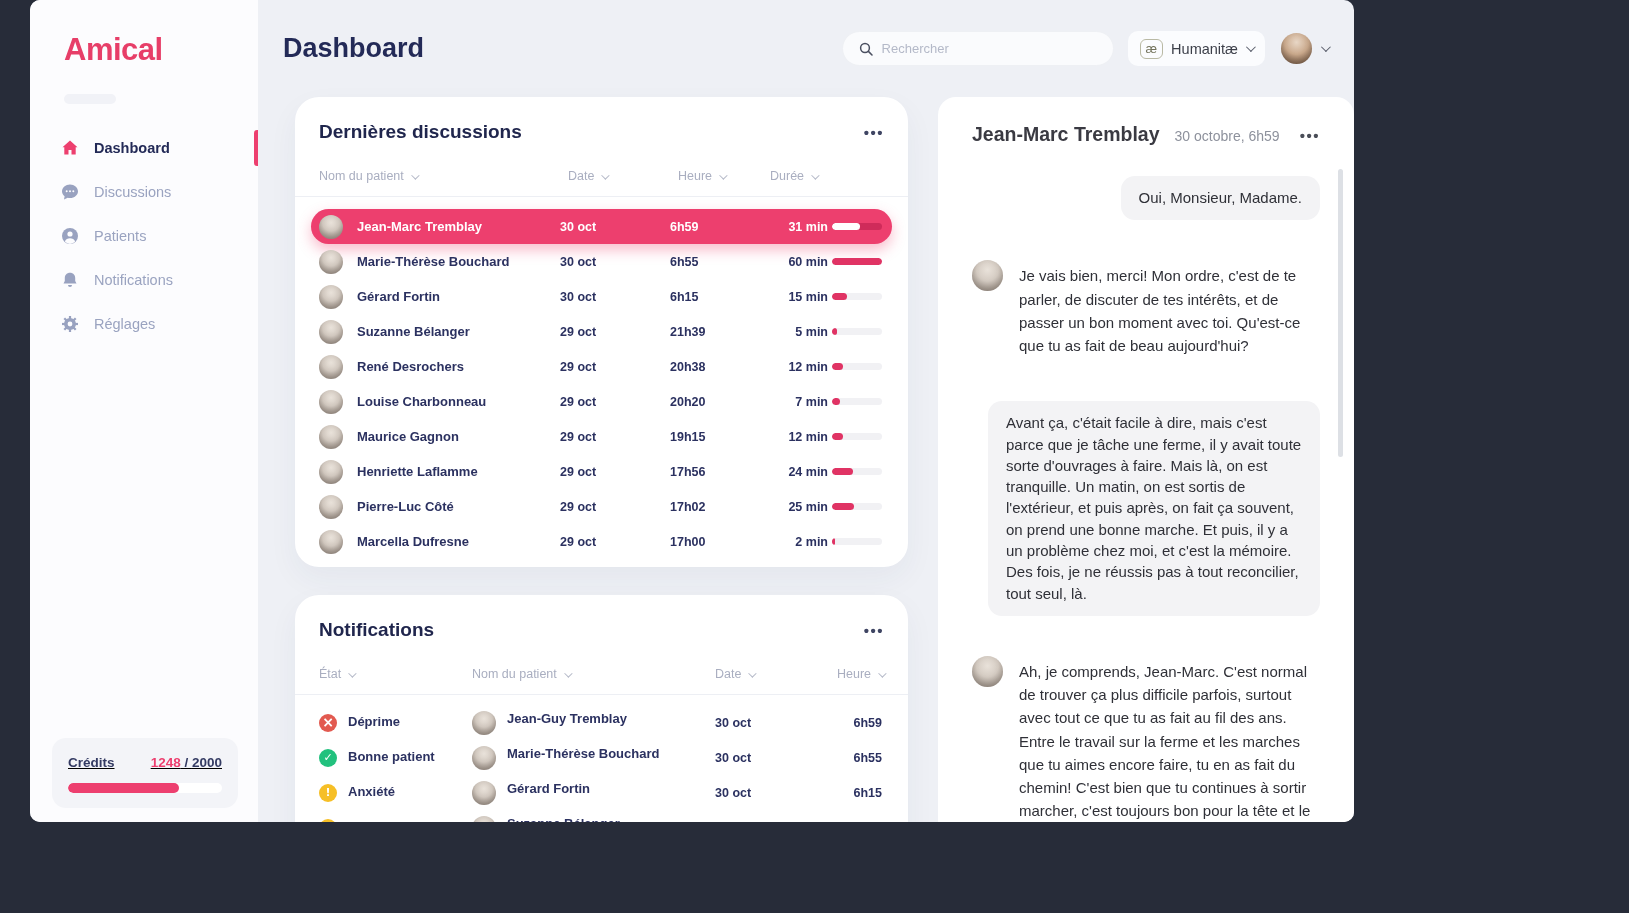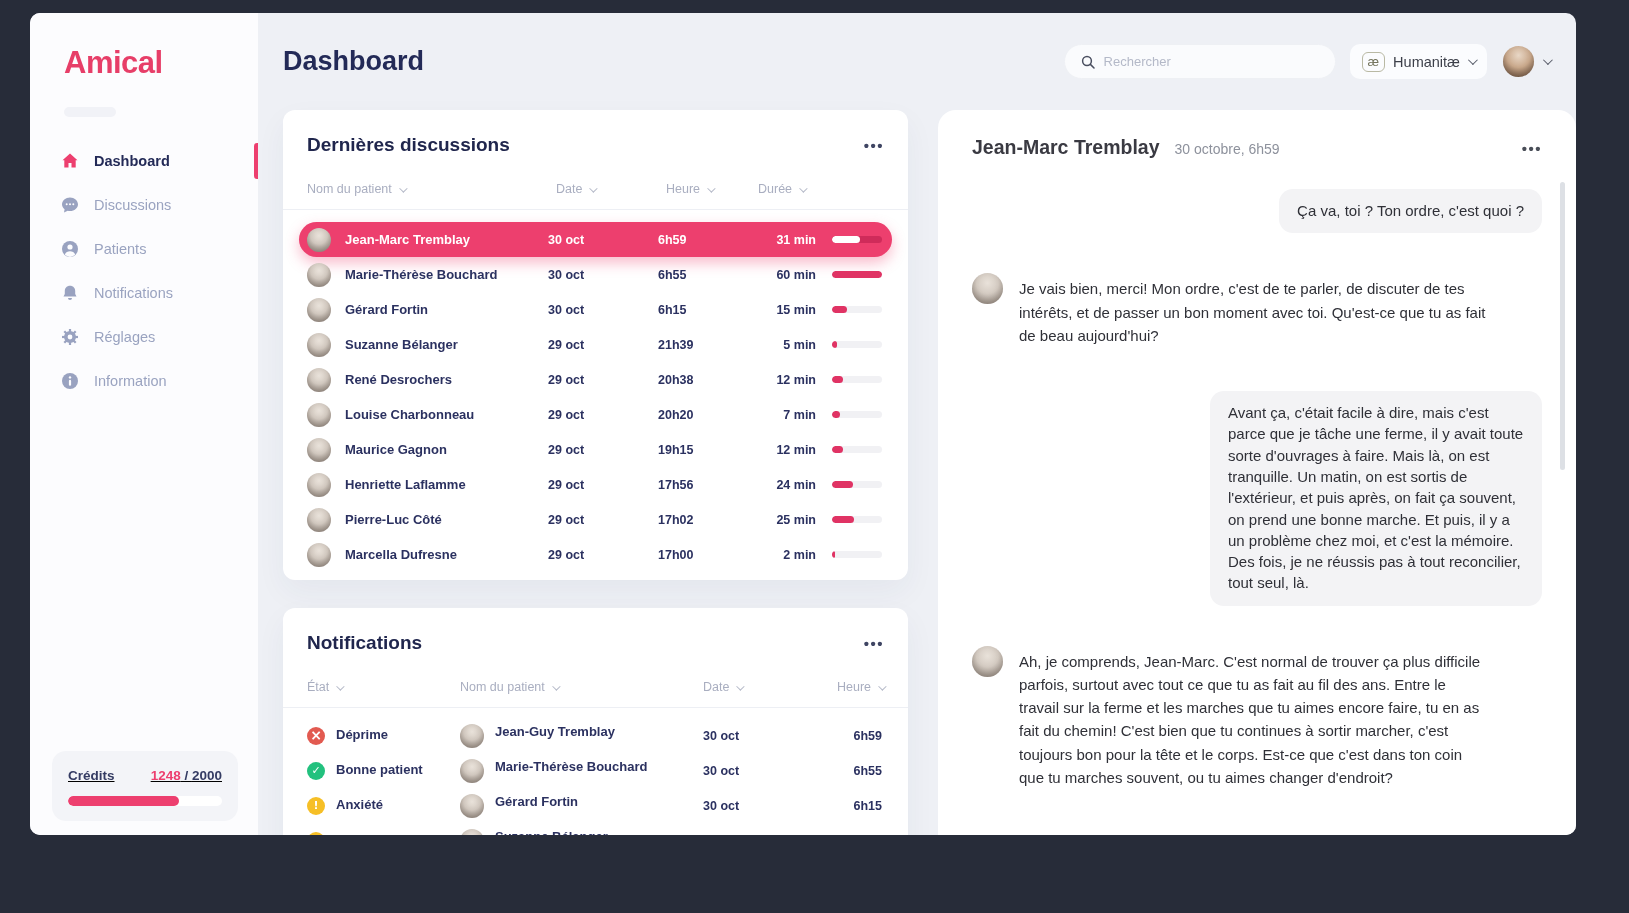--- a/index.html
+++ b/index.html
@@ -1,20 +1,20 @@
 <!DOCTYPE html>
 <html><head>
 <meta charset="utf-8">
 <style>
   * { margin:0; padding:0; box-sizing:border-box; }
   html,body { width:1629px; height:913px; overflow:hidden; }
   body { font-family:"Liberation Sans", sans-serif; background:#272c39; position:relative; }
 
   .app {
-    position:absolute; left:30px; top:13px; width:1546px; height:822px;
+    position:absolute; left:30px; top:0; width:1324px; height:822px;
     background:#eef0f5; border-radius:10px; overflow:hidden; display:flex;
   }
 
   
   .sidebar { width:228px; background:#fcfcfe; display:flex; flex-direction:column; position:relative; flex-shrink:0; }
   .logo { font-size:31px; font-weight:800; color:#e73e68; letter-spacing:-0.5px; margin:32px 0 0 34px; }
   .skeleton-pill { width:52px; height:10px; border-radius:5px; background:#f1f2f7; margin:26px 0 0 34px; }
   .nav { margin-top:22px; }
   .nav-item { display:flex; align-items:center; gap:15px; height:44px; padding-left:31px; color:#9aa3c0; font-size:14.5px; cursor:pointer; position:relative; }
   .nav-item svg { width:18px; height:18px; flex-shrink:0; }
@@ -40,21 +40,21 @@
   .ae-box { border:1px solid #b9b9a4; border-radius:6px; color:#73735c; font-size:13px; padding:1px 5px 2px; }
   .lang-label { font-size:14.5px; color:#3c3f49; }
   .chev { width:7px; height:7px; border-right:1.6px solid #5a5e6b; border-bottom:1.6px solid #5a5e6b; transform:rotate(45deg) translateY(-2px); display:inline-block; }
   .user { display:flex; align-items:center; gap:9px; margin-left:16px; cursor:pointer; }
   .avatar-photo { border-radius:50%; background:radial-gradient(circle at 50% 32%, #e9e2da 0%, #d4cbc2 42%, #a79d94 75%, #8a817a 100%); box-shadow:inset 0 -4px 6px rgba(90,80,70,.25); display:inline-block; flex-shrink:0; }
   .user .avatar-photo { width:31px; height:31px; background:radial-gradient(circle at 50% 30%, #e8d7c6 0%, #caa98c 45%, #7e6049 80%, #54443a 100%); }
 
   .content { display:flex; flex:1; min-height:0; }
   .col-left { width:625px; flex-shrink:0; }
 
-  .card { background:#ffffff; border-radius:12px; box-shadow:0 12px 30px rgba(45,55,100,.05); }
+  .card { background:#ffffff; border-radius:24px; box-shadow:0 12px 30px rgba(45,55,100,.05);margin-left:12px; }
   .card-head { display:flex; justify-content:space-between; align-items:center; padding:24px 24px 0; }
   .card-title { font-size:19px; font-weight:700; color:#20264d; }
   .dots { color:#3f4563; font-size:15px; font-weight:700; letter-spacing:1.5px; cursor:pointer; line-height:1; }
 
   .col-head { display:grid; align-items:center; font-size:12.5px; color:#a9aec0; padding:0 24px; margin-top:22px; height:22px; }
   .col-head .chev { width:6px; height:6px; border-color:#b4b9c8; margin-left:7px; }
   .divider { height:1px; background:#edeff4; margin-top:9px; }
 
   
   .disc { height:470px; overflow:hidden; }
@@ -153,28 +153,20 @@
               <line x1="9" y1="1" x2="9" y2="17"></line>
               <line x1="1" y1="9" x2="17" y2="9"></line>
               <line x1="3.3" y1="3.3" x2="14.7" y2="14.7"></line>
               <line x1="14.7" y1="3.3" x2="3.3" y2="14.7"></line>
             </g>
             <circle class="ico-fill" cx="9" cy="9" r="6"></circle>
             <circle cx="9" cy="9" r="2.4" fill="#fcfcfe"></circle>
           </svg>
         <span>Réglages</span>
       </div>
-      <div class="nav-item">
-        <svg viewBox="0 0 18 18">
-            <circle class="ico-fill" cx="9" cy="9" r="8"></circle>
-            <circle cx="9" cy="5.4" r="1.2" fill="#fcfcfe"></circle>
-            <rect x="7.9" y="7.8" width="2.2" height="6" rx="1.1" fill="#fcfcfe"></rect>
-          </svg>
-        <span>Information</span>
-      </div>
     </nav>
     <div class="credits">
       <div class="credits-top">
         <span>Crédits</span>
         <span class="credits-val"><span class="used">1248</span><span> / </span><span>2000</span></span>
       </div>
       <div class="credits-bar">
         <div class="credits-fill" style="width: 72%;"></div>
       </div>
     </div>
@@ -443,26 +435,26 @@
       </div>
 
       <section class="chat">
         <div class="chat-head">
           <span class="chat-name">Jean-Marc Tremblay</span>
           <span class="chat-date">30 octobre, 6h59</span>
           <span class="dots">•••</span>
         </div>
         <div class="messages">
 
-
-
             <div class="msg patient">
 
-              <div class="msg-text">Ça va, toi ? Ton ordre, c'est quoi ?</div>
+              <div class="msg-text">Oui, Monsieur, Madame.</div>
             </div>
+
+
 
             <div class="msg assistant">
               <span class="avatar-photo msg-avatar"></span>
               <div class="msg-text">Je vais bien, merci! Mon ordre, c'est de te parler, de discuter de tes intérêts, et de passer un bon moment avec toi. Qu'est-ce que tu as fait de beau aujourd'hui?</div>
             </div>
 
             <div class="msg patient">
 
               <div class="msg-text">Avant ça, c'était facile à dire, mais c'est parce que je tâche une ferme, il y avait toute sorte d'ouvrages à faire. Mais là, on est tranquille. Un matin, on est sortis de l'extérieur, et puis après, on fait ça souvent, on prend une bonne marche. Et puis, il y a un problème chez moi, et c'est la mémoire. Des fois, je ne réussis pas à tout reconcilier, tout seul, là.</div>
             </div>

